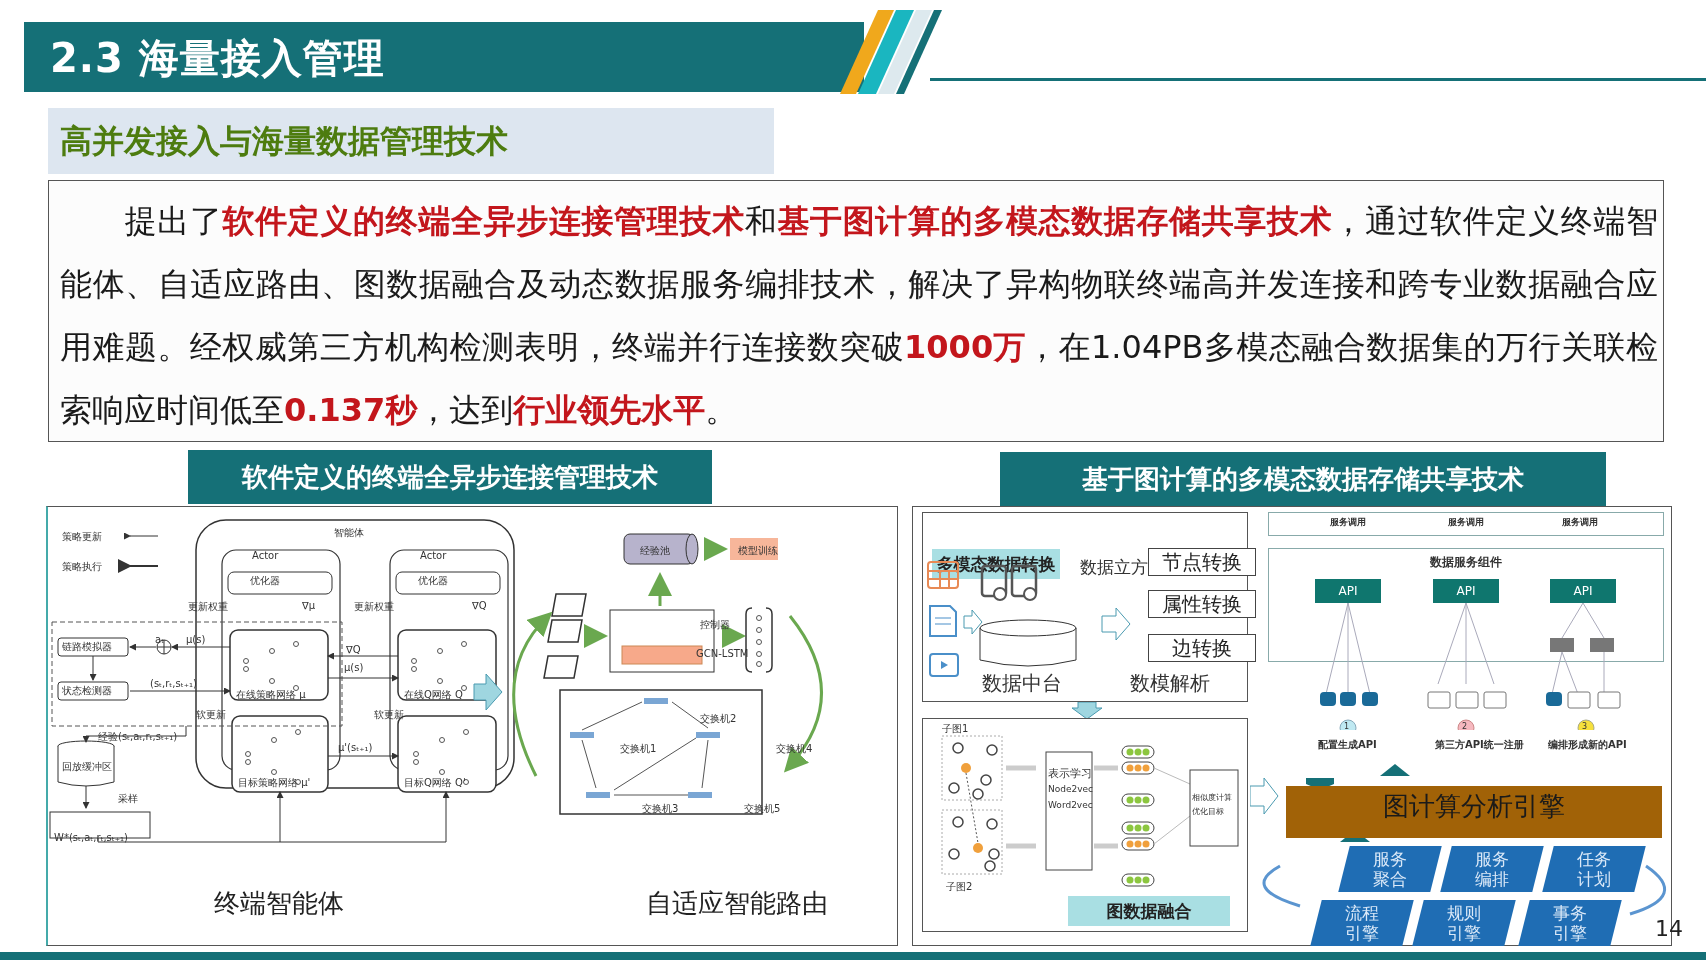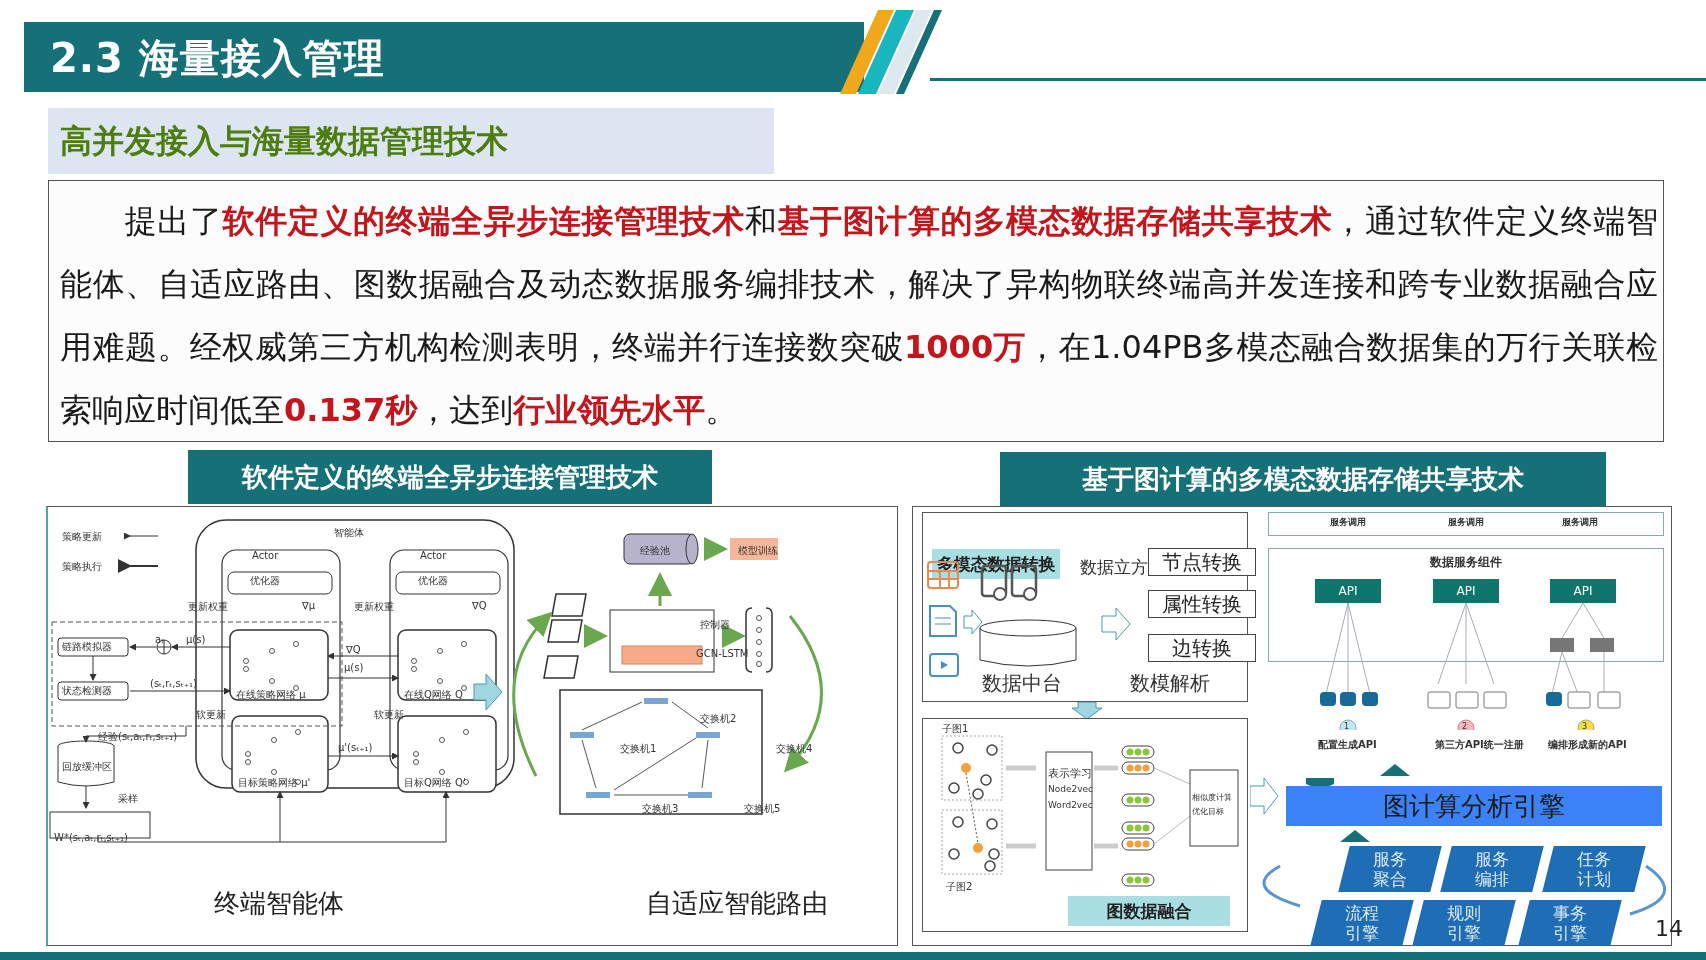--- a/index.html
+++ b/index.html
@@ -33,21 +33,21 @@
   .diagram-caption { position: absolute; font-size: 26px; color: #222; }
 
   .bottom-bar { position: absolute; left: 0; top: 952px; width: 1706px; height: 8px; background: #157077; }
   .page-num { position: absolute; left: 1655px; top: 916px; font-size: 22px; color: #222; }
 
   
   .sub-panel { position: absolute; border: 1.5px solid #555; background: #fff; }
   .small-label { position: absolute; font-size: 10px; color: #333; }
   .box-label { position: absolute; border: 1.5px solid #444; background: #fff; font-size: 20px; text-align: center; color: #222; margin-left: 24px; }
   .api-box { position: absolute; width: 66px; height: 24px; background: #0f766e; color: #fff; font-size: 12px; text-align: center; line-height: 24px; }
-  .engine-bar { position: absolute; left: 1286px; top: 786px; width: 376px; height: 40px; background: #3b82f6; font-size: 26px; text-align: center; line-height: 40px; color: #1a1a1a; }
+  .engine-bar { position: absolute; left: 1286px; top: 786px; width: 376px; height: 52px; background: #a16207; font-size: 26px; text-align: center; line-height: 40px; color: #1a1a1a; }
   .para-card { position: absolute; width: 92px; height: 46px; background: #1f6db4; color: #dbe9f8; font-size: 17px; line-height: 20px; text-align: center; padding-top: 3px; transform: skewX(-14deg); }
   .para-card span { display: block; transform: skewX(14deg); }
   .teal-label { position: absolute; background: #a9dfe3; font-size: 17px; font-weight: bold; color: #222; text-align: center; }
 </style>
 </head>
 <body>
 
 <div class="title-bar"></div>
 <div class="title-text">2.3 海量接入管理</div>
 <svg class="stripes" viewBox="0 0 140 84">

